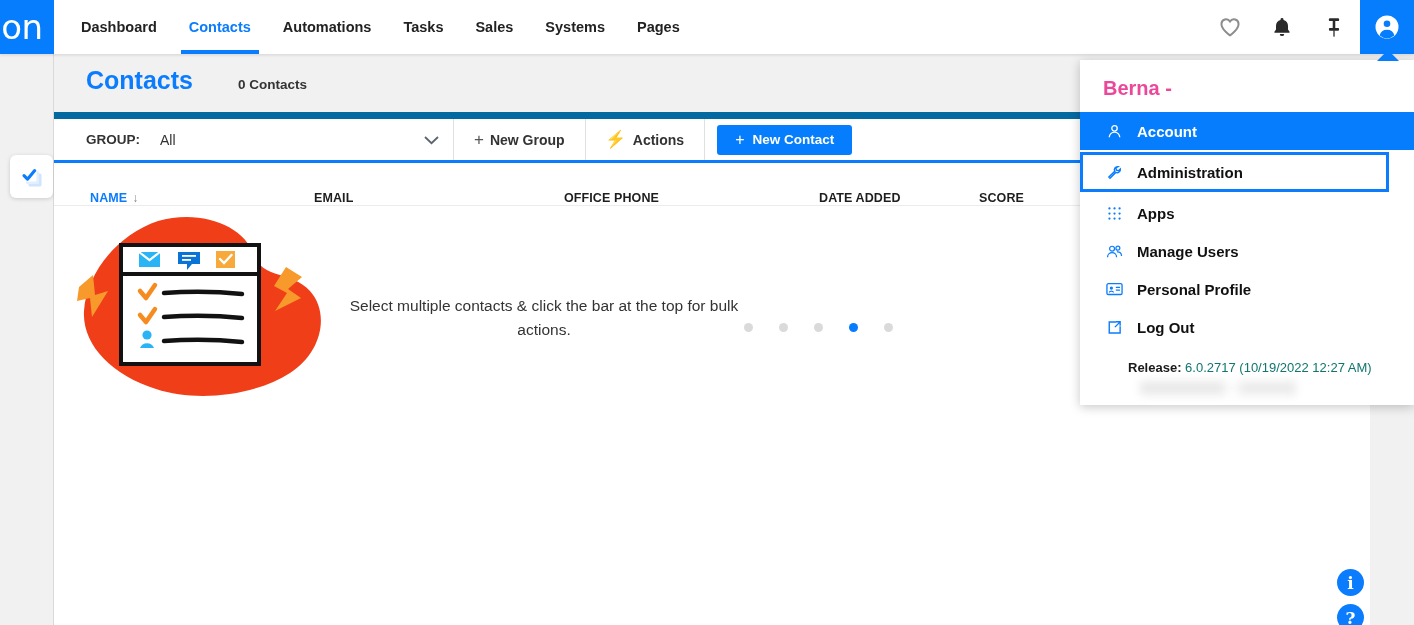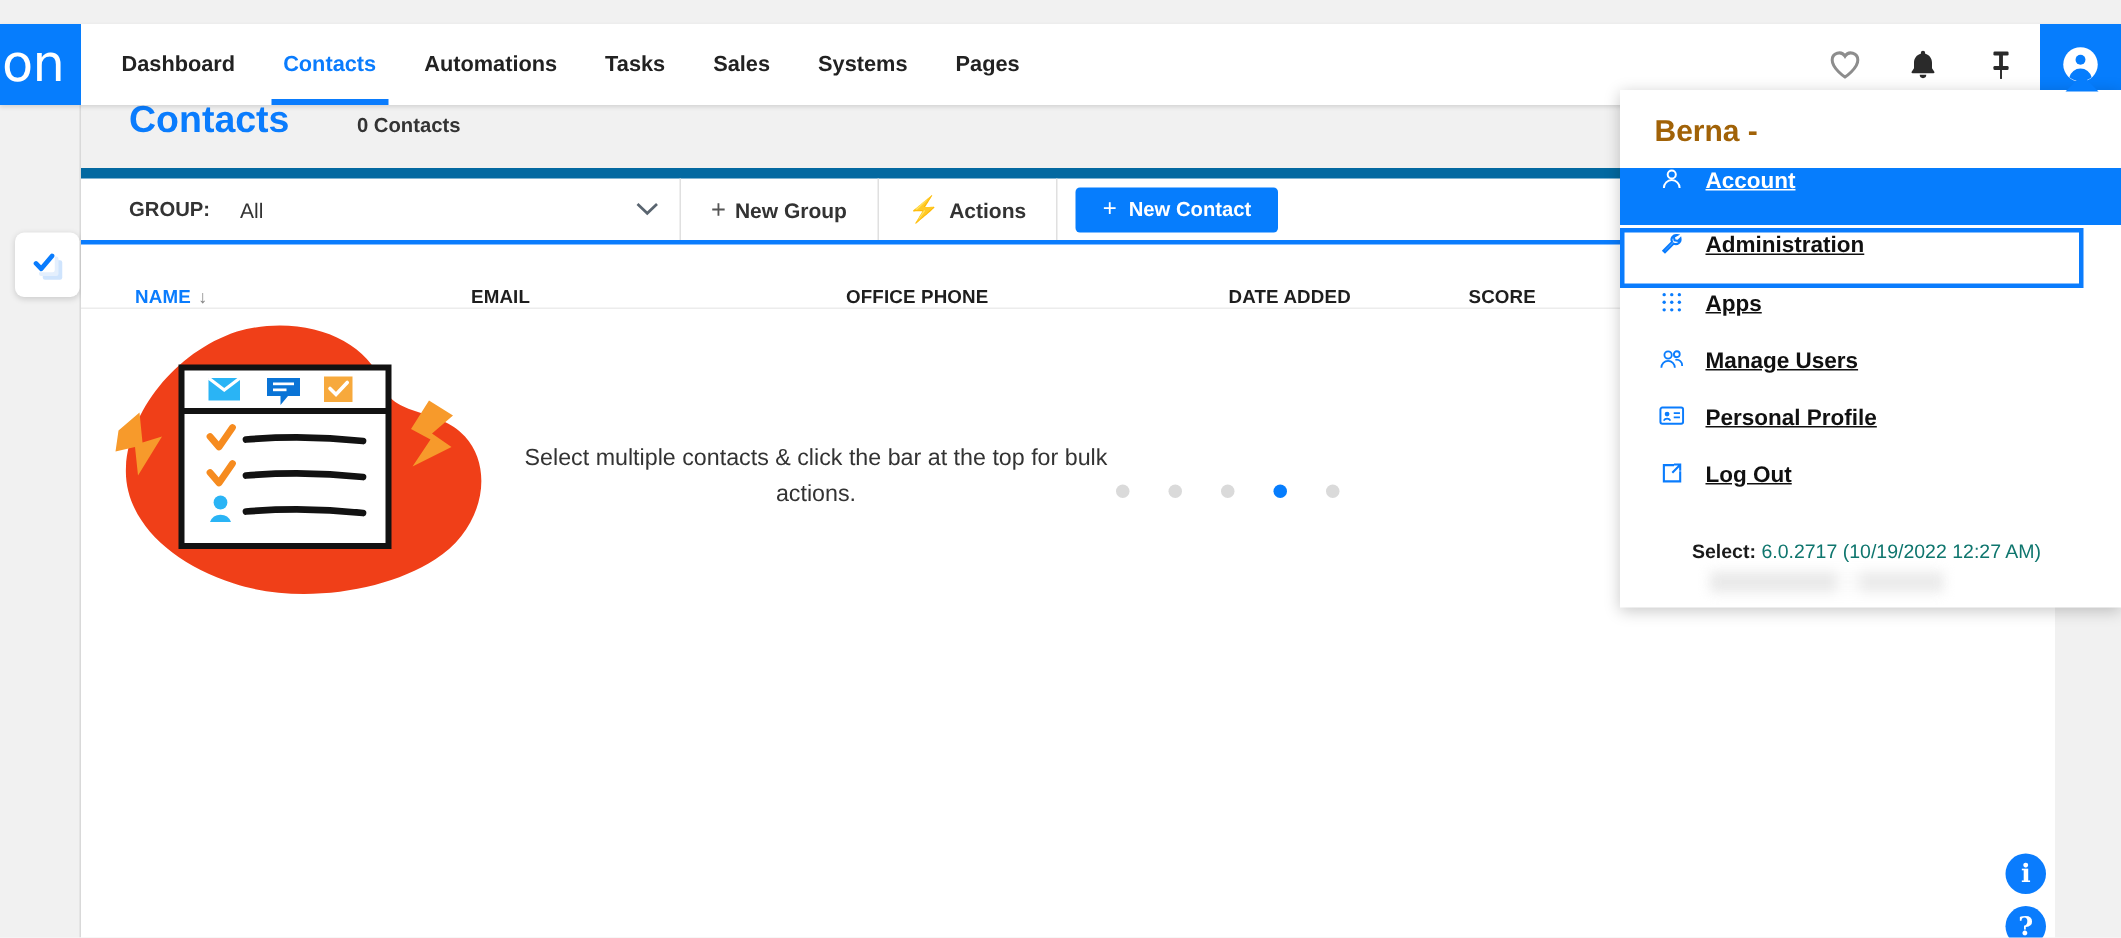--- a/index.html
+++ b/index.html
@@ -6,21 +6,21 @@
   html, body {
     width: 1414px; height: 625px;
     font-family: "Liberation Sans", sans-serif;
     background: #f1f1f1;
     overflow: hidden;
   }
   #app { position: relative; width: 1414px; height: 625px; }
 
   
   .topnav {
-    position: absolute; top: 16px; left: 0; width: 1414px; height: 54px;
+    position: absolute; top: 0; left: 0; width: 1414px; height: 54px;
     background: #ffffff;
     box-shadow: 0 1px 3px rgba(0,0,0,.13);
     display: flex; align-items: stretch; z-index: 30;
   }
   .logo {
     width: 54px; height: 54px; background: #067dfd;
     color: #fff; font-size: 34px; font-weight: 400;
     display: flex; align-items: center; justify-content: center;
     letter-spacing: -.5px; overflow: hidden; flex: 0 0 54px;
   }
@@ -135,26 +135,26 @@
     position: absolute; top: 60px; left: 1080px; width: 334px; height: 345px;
     background: #fff; box-shadow: 0 2px 10px rgba(0,0,0,.22);
     z-index: 40;
   }
   .dd-pointer {
     position: absolute; top: -10px; right: 15px; width: 0; height: 0;
     border-left: 11px solid transparent; border-right: 11px solid transparent;
     border-bottom: 11px solid #067dfd;
   }
   .dd-title {
-    padding: 17px 0 12px 23px; font-size: 20px; font-weight: 700; color: #a16207;
+    padding: 17px 0 12px 23px; font-size: 20px; font-weight: 700; color: #ec4899;
   }
   .dd-item {
-    display: flex; height: 38px;
+    display: flex; align-items: center; height: 38px;
     padding-left: 25px; gap: 14px; cursor: pointer;
-    font-size: 15px; font-weight: 700; color: #111; text-decoration: underline;
+    font-size: 15px; font-weight: 700; color: #111;
   }
   .dd-item .dd-ico { width: 18px; display: flex; justify-content: center; color: #0a7cfd; }
   .dd-item.selected { background: #067dfd; color: #fff; }
   .dd-item.selected .dd-ico { color: #fff; }
   .dd-item.focused {
     border: 3px solid #0a7cfd; height: 40px; margin: 2px 25px 2px 0;
     padding-left: 22px; background: #fff;
   }
   .dd-release {
     margin-top: 14px; padding-left: 48px; font-size: 13px;
@@ -424,19 +424,19 @@
       <span class="dd-ico">
         <svg width="15" height="15" viewBox="0 0 16 16" fill="none" stroke="#0a7cfd" stroke-width="1.5">
           <path d="M9.6 2.2H2.4v11.6H14V6.6"></path>
             <path d="M8.4 7.6l5.6-5.6M9.6 1.8H14v4.4"></path>
         </svg>
       </span>
       <span>Log Out</span>
     </div>
 
     <div class="dd-release">
-      <span>Select:</span>
+      <span>Release:</span>
       <b>6.0.2717 (10/19/2022 12:27 AM)</b>
     </div>
     <div class="dd-blur"></div>
   </div>
 
 </div>
 
 </body></html>

